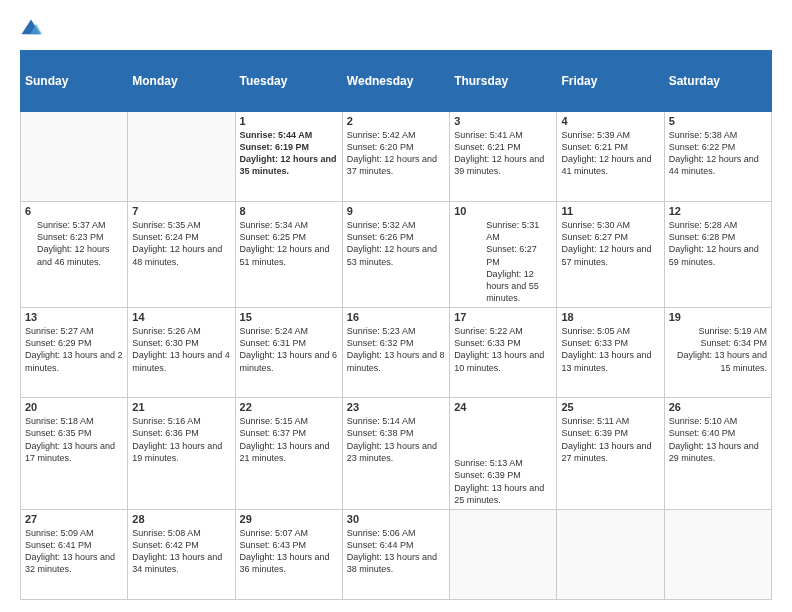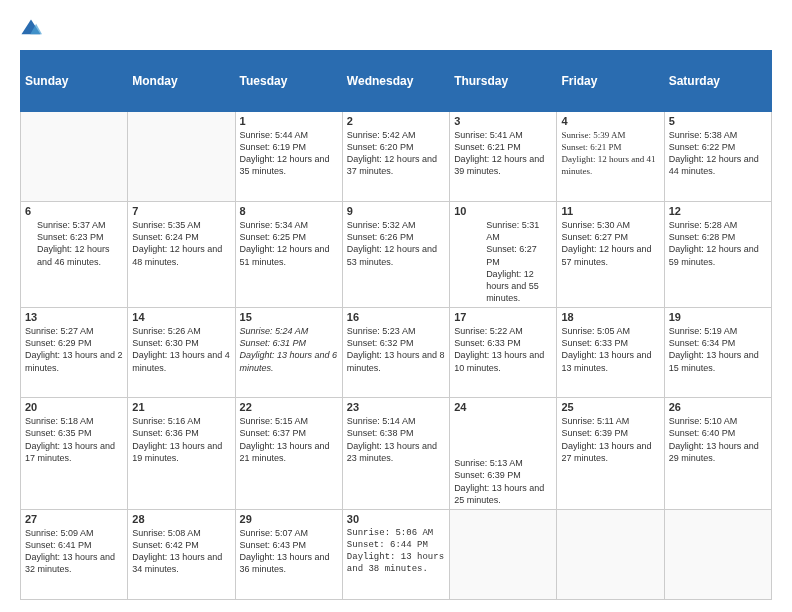--- a/index.html
+++ b/index.html
@@ -132,39 +132,39 @@
           <th>Friday</th>
           <th>Saturday</th>
         </tr>
     </thead>
     <tbody id="calendar-body">
     <tr>
           <td class="empty-cell"></td>
           <td class="empty-cell"></td>
           <td>
             <span class="day-num">1</span>
-            <div class="day-info" style="white-space: pre-line;">Sunrise: 5:44 AM
+            <div class="day-info" style="white-space: pre-line; font-weight: bold;">Sunrise: 5:44 AM
 Sunset: 6:19 PM
 Daylight: 12 hours and 35 minutes.</div>
           </td>
           <td>
             <span class="day-num">2</span>
             <div class="day-info" style="white-space: pre-line;">Sunrise: 5:42 AM
 Sunset: 6:20 PM
 Daylight: 12 hours and 37 minutes.</div>
           </td>
           <td>
             <span class="day-num">3</span>
             <div class="day-info" style="white-space: pre-line;">Sunrise: 5:41 AM
 Sunset: 6:21 PM
 Daylight: 12 hours and 39 minutes.</div>
           </td>
           <td>
             <span class="day-num">4</span>
-            <div class="day-info" style="white-space: pre-line; font-family: Liberation Serif, serif;">Sunrise: 5:39 AM
+            <div class="day-info" style="white-space: pre-line;">Sunrise: 5:39 AM
 Sunset: 6:21 PM
 Daylight: 12 hours and 41 minutes.</div>
           </td>
           <td>
             <span class="day-num">5</span>
             <div class="day-info" style="white-space: pre-line;">Sunrise: 5:38 AM
 Sunset: 6:22 PM
 Daylight: 12 hours and 44 minutes.</div>
           </td>
         </tr>
@@ -220,21 +220,21 @@
 Daylight: 13 hours and 2 minutes.</div>
           </td>
           <td>
             <span class="day-num">14</span>
             <div class="day-info" style="white-space: pre-line;">Sunrise: 5:26 AM
 Sunset: 6:30 PM
 Daylight: 13 hours and 4 minutes.</div>
           </td>
           <td>
             <span class="day-num">15</span>
-            <div class="day-info" style="white-space: pre-line; font-style: italic;">Sunrise: 5:24 AM
+            <div class="day-info" style="white-space: pre-line;">Sunrise: 5:24 AM
 Sunset: 6:31 PM
 Daylight: 13 hours and 6 minutes.</div>
           </td>
           <td>
             <span class="day-num">16</span>
             <div class="day-info" style="white-space: pre-line;">Sunrise: 5:23 AM
 Sunset: 6:32 PM
 Daylight: 13 hours and 8 minutes.</div>
           </td>
           <td>
@@ -244,21 +244,21 @@
 Daylight: 13 hours and 10 minutes.</div>
           </td>
           <td>
             <span class="day-num">18</span>
             <div class="day-info" style="white-space: pre-line;">Sunrise: 5:05 AM
 Sunset: 6:33 PM
 Daylight: 13 hours and 13 minutes.</div>
           </td>
           <td>
             <span class="day-num">19</span>
-            <div class="day-info" style="white-space: pre-line;">Sunrise: 5:19 AM
+            <div class="day-info" style="white-space: pre-line; text-align: right;">Sunrise: 5:19 AM
 Sunset: 6:34 PM
 Daylight: 13 hours and 15 minutes.</div>
           </td>
         </tr>
         <tr>
           <td>
             <span class="day-num">20</span>
             <div class="day-info" style="white-space: pre-line;">Sunrise: 5:18 AM
 Sunset: 6:35 PM
 Daylight: 13 hours and 17 minutes.</div>
@@ -314,21 +314,21 @@
 Daylight: 13 hours and 34 minutes.</div>
           </td>
           <td>
             <span class="day-num">29</span>
             <div class="day-info" style="white-space: pre-line;">Sunrise: 5:07 AM
 Sunset: 6:43 PM
 Daylight: 13 hours and 36 minutes.</div>
           </td>
           <td>
             <span class="day-num">30</span>
-            <div class="day-info" style="white-space: pre-line; font-family: Liberation Mono, monospace;">Sunrise: 5:06 AM
+            <div class="day-info" style="white-space: pre-line;">Sunrise: 5:06 AM
 Sunset: 6:44 PM
 Daylight: 13 hours and 38 minutes.</div>
           </td>
           <td class="empty-cell"></td>
           <td class="empty-cell"></td>
           <td class="empty-cell"></td>
         </tr>
       </tbody>
   </table>
 </div>

